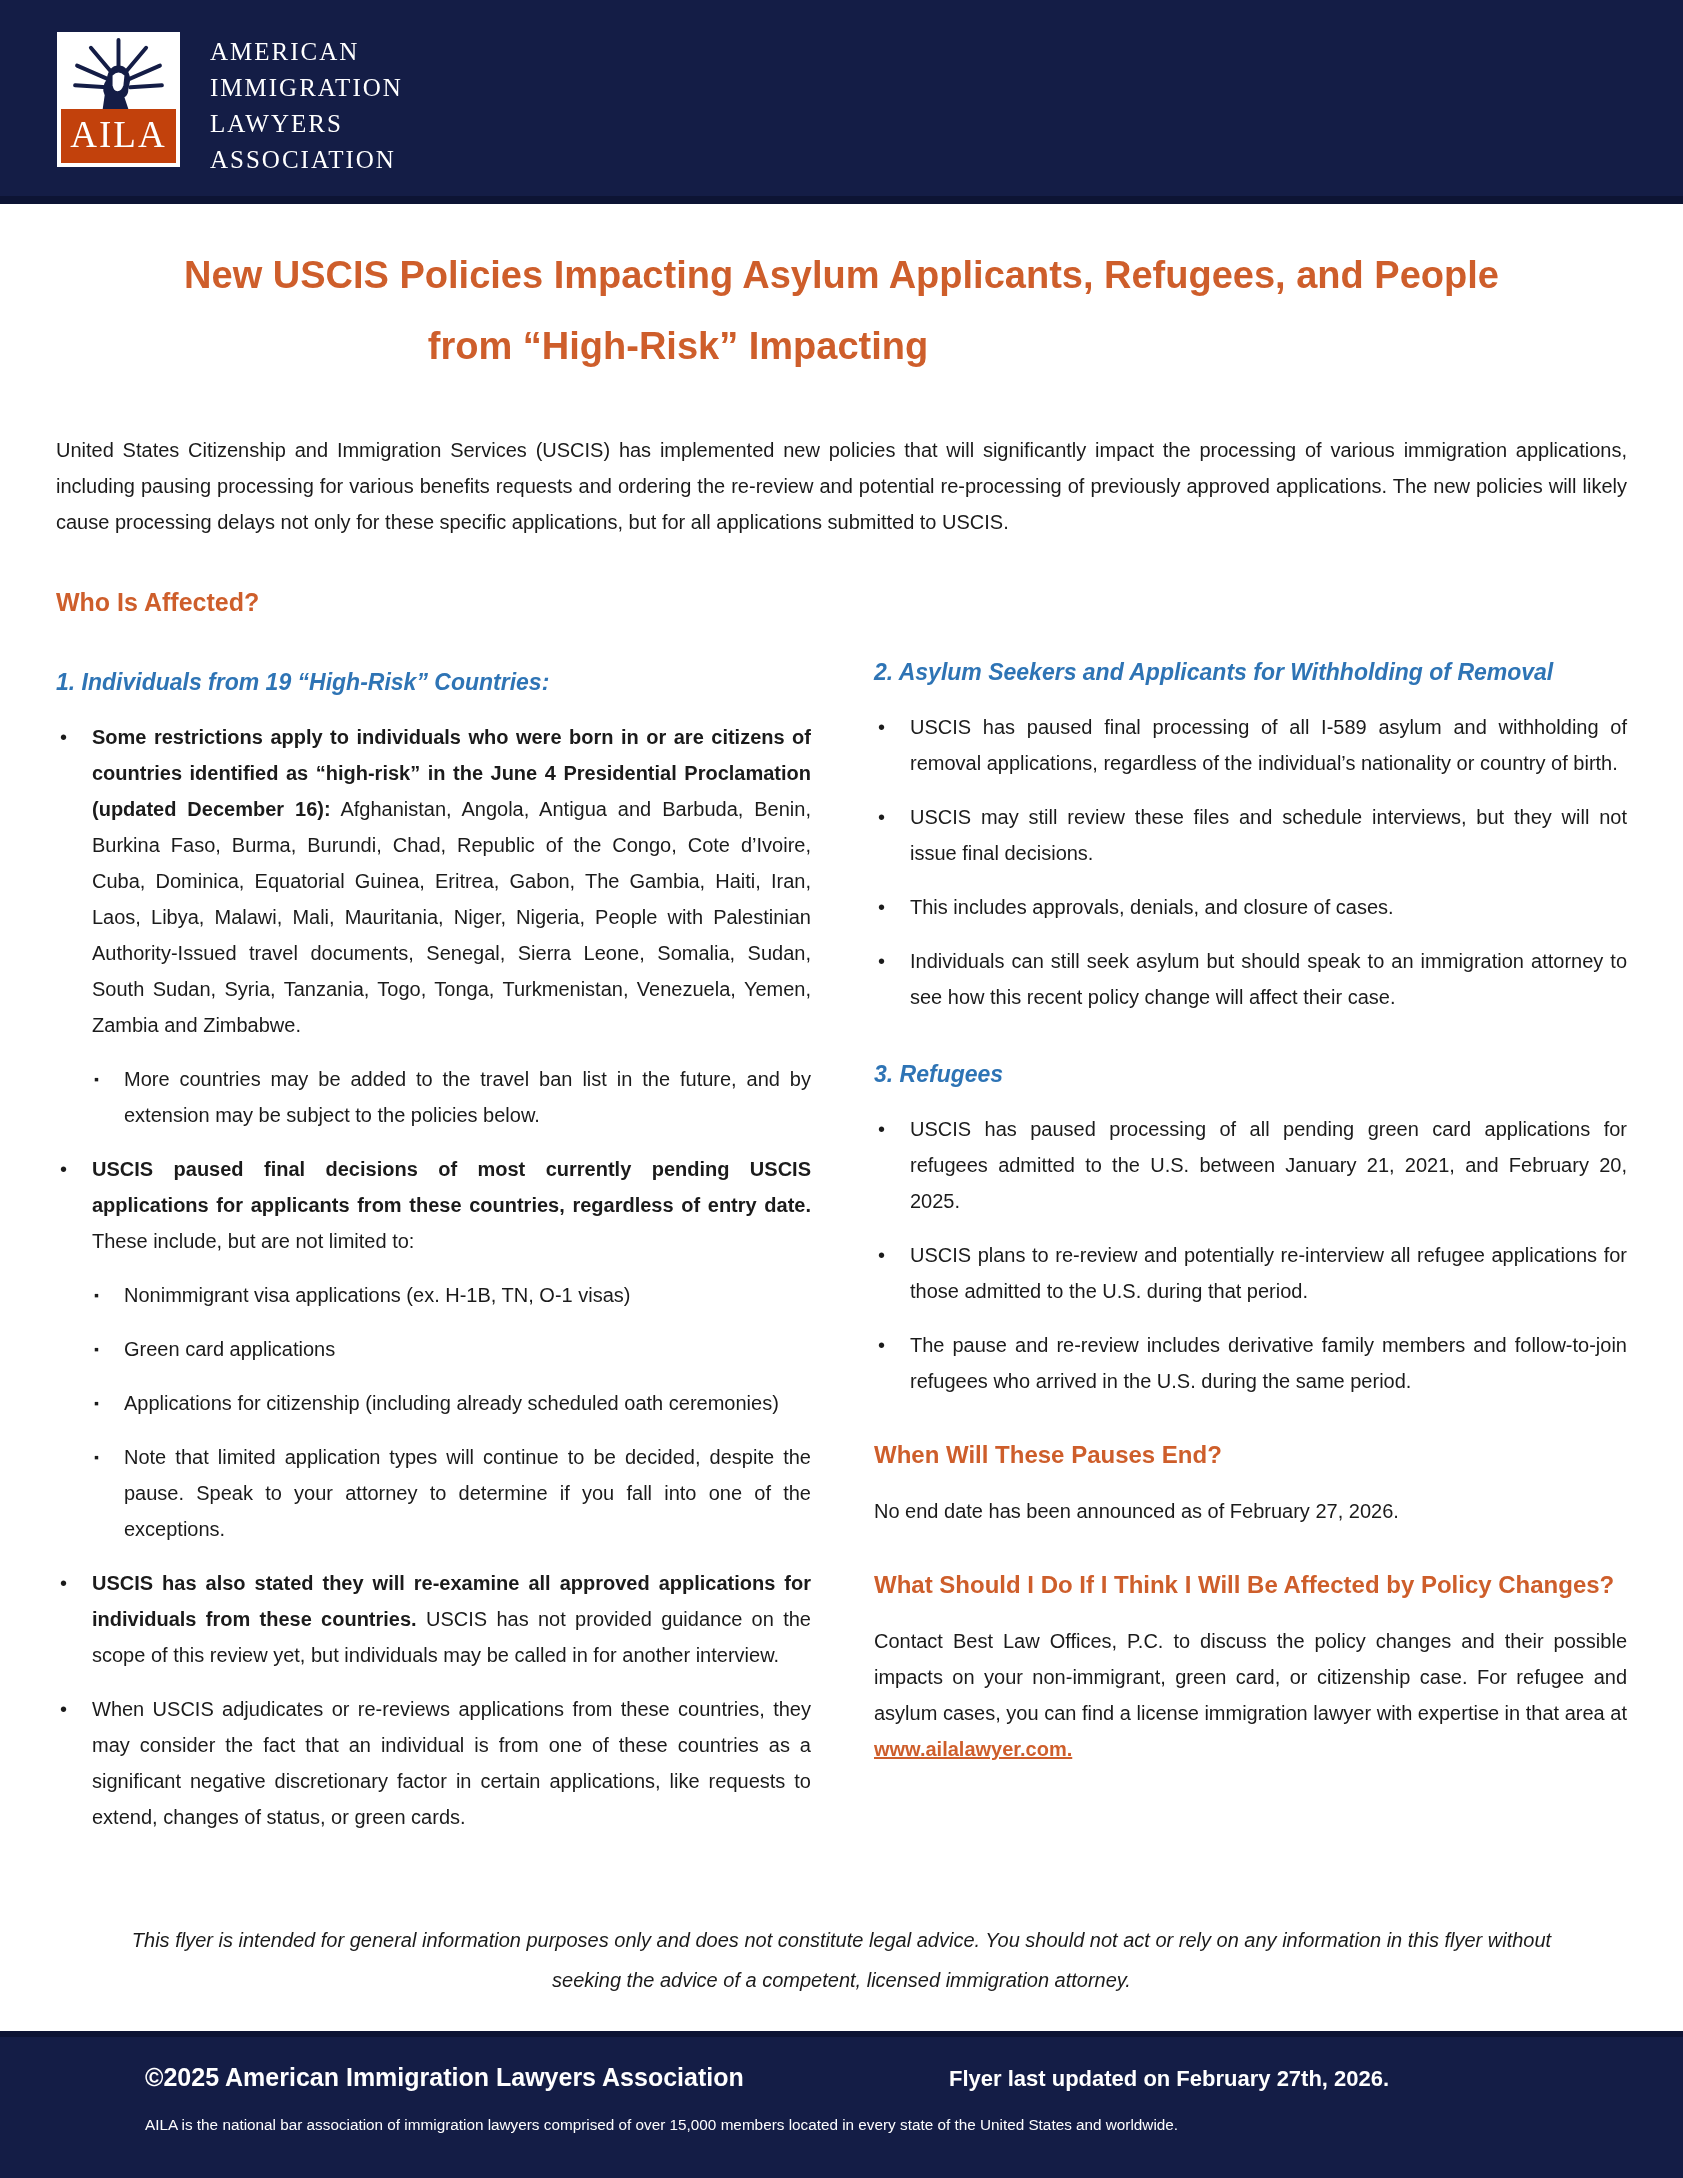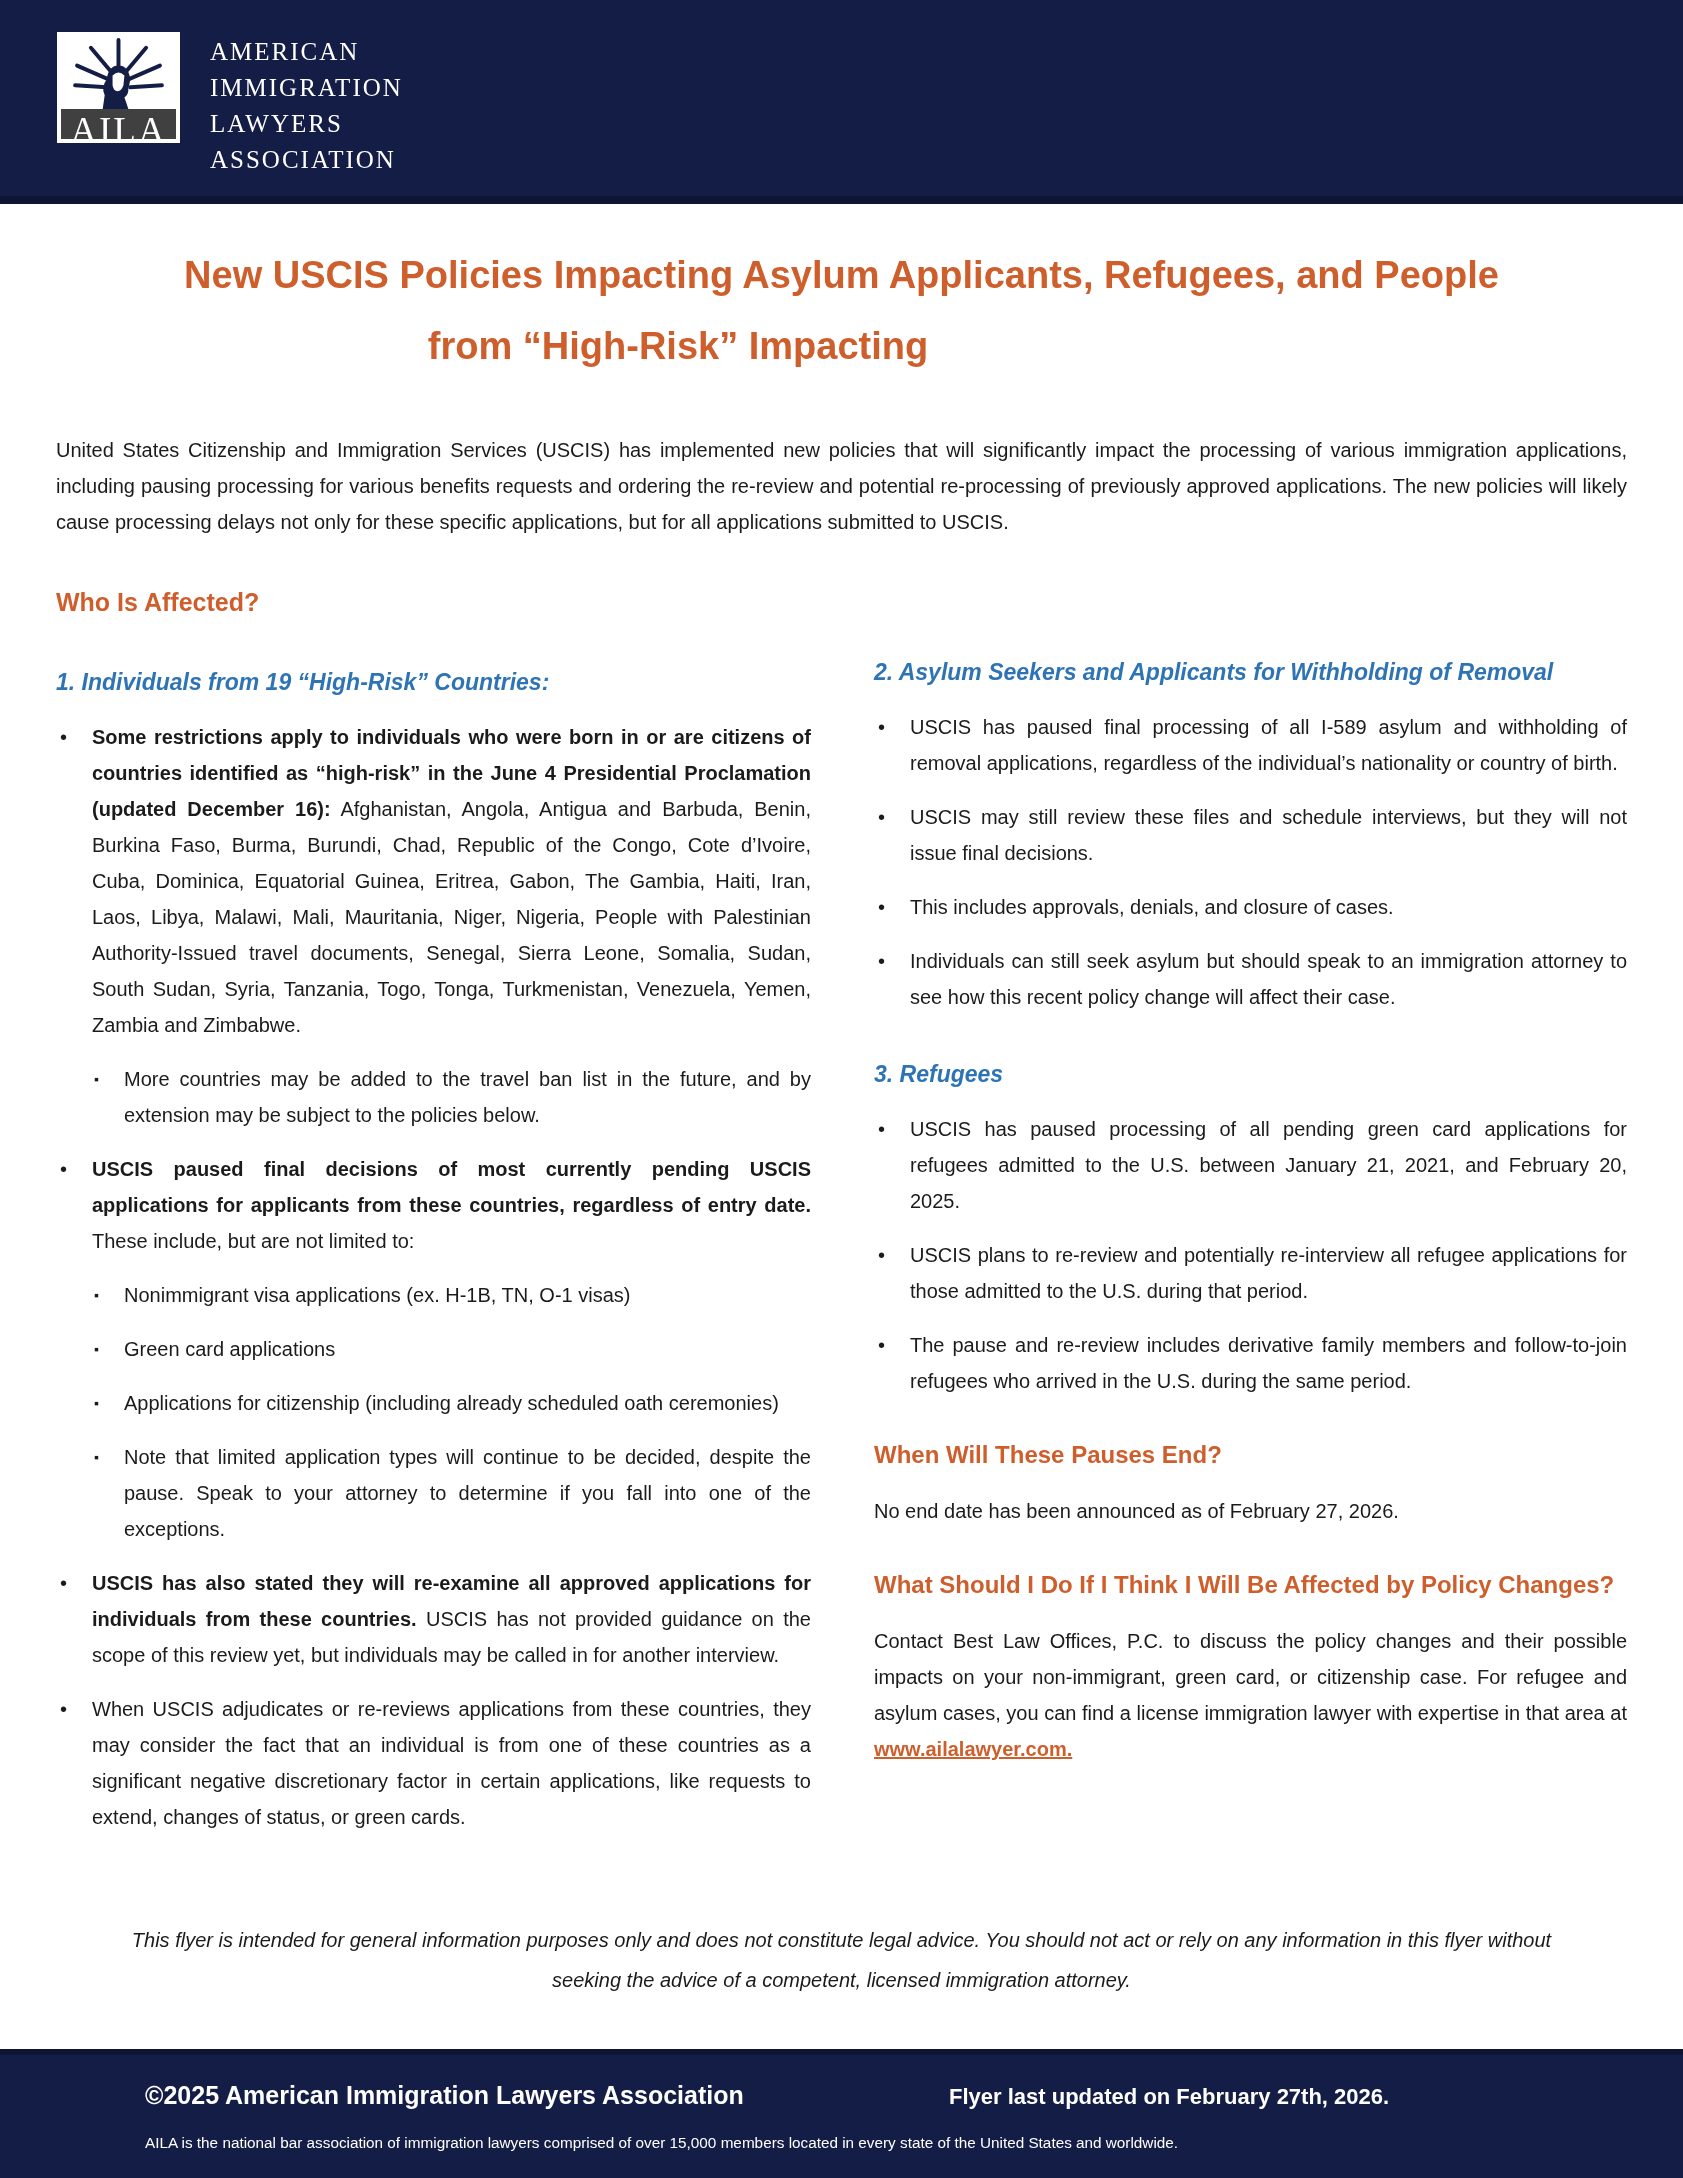--- a/index.html
+++ b/index.html
@@ -15,23 +15,23 @@
 
   
   .header {
     background: #141d46;
     height: 204px; flex-shrink: 0;
     border-bottom: 8px solid #0d1434;
     display: flex; align-items: flex-start;
     padding: 32px 0 0 57px;
   }
   .logo-box {
-    width: 123px; height: 111px;
+    width: 123px; height: 135px;
     border: 4px solid #ffffff;
-    background: #404040;
+    background: #c2410c;
     display: flex; flex-direction: column;
     flex-shrink: 0;
   }
   .logo-art { height: 73px; background: #ffffff; }
   .logo-art svg { display: block; width: 100%; height: 100%; }
   .logo-acronym {
     flex: 1; color: #ffffff;
     font-family: "Liberation Serif", serif;
     font-size: 37px; letter-spacing: 2px;
     display: flex; align-items: center; justify-content: center;
@@ -109,21 +109,21 @@
     margin: 85px auto 0 auto;
     max-width: 1485px;
     font-style: italic; text-align: center;
     font-size: 20px; line-height: 40px;
   }
 
   
   .footer {
     margin-top: auto;
     background: #141d46; color: #ffffff;
-    height: 129px; flex-shrink: 0;
+    height: 147px; flex-shrink: 0;
     border-top: 6px solid #0d1434;
     padding: 26px 0 0 145px;
   }
   .footer-row { display: flex; align-items: baseline; }
   .copyright { font-weight: bold; font-size: 25px; width: 804px; }
   .updated   { font-weight: bold; font-size: 22px; }
   .tagline   { font-size: 15.3px; margin-top: 24px; }
 </style>
 </head>
 <body>

